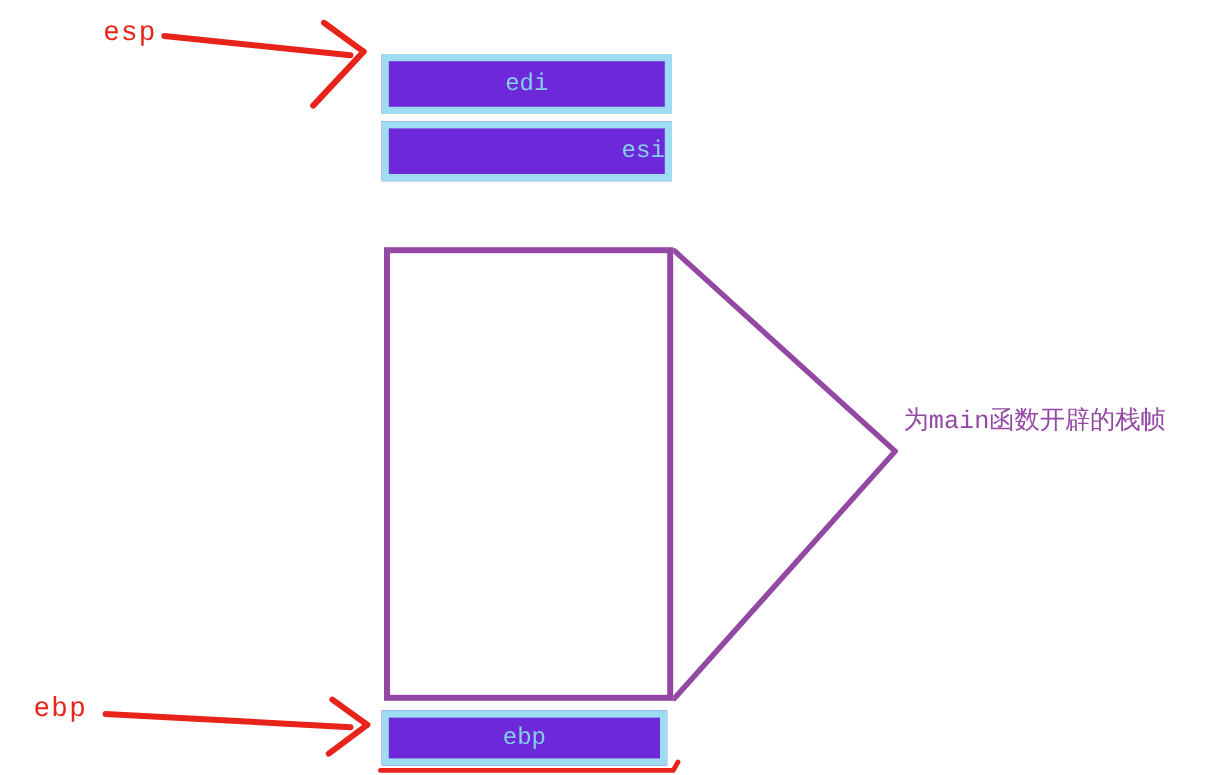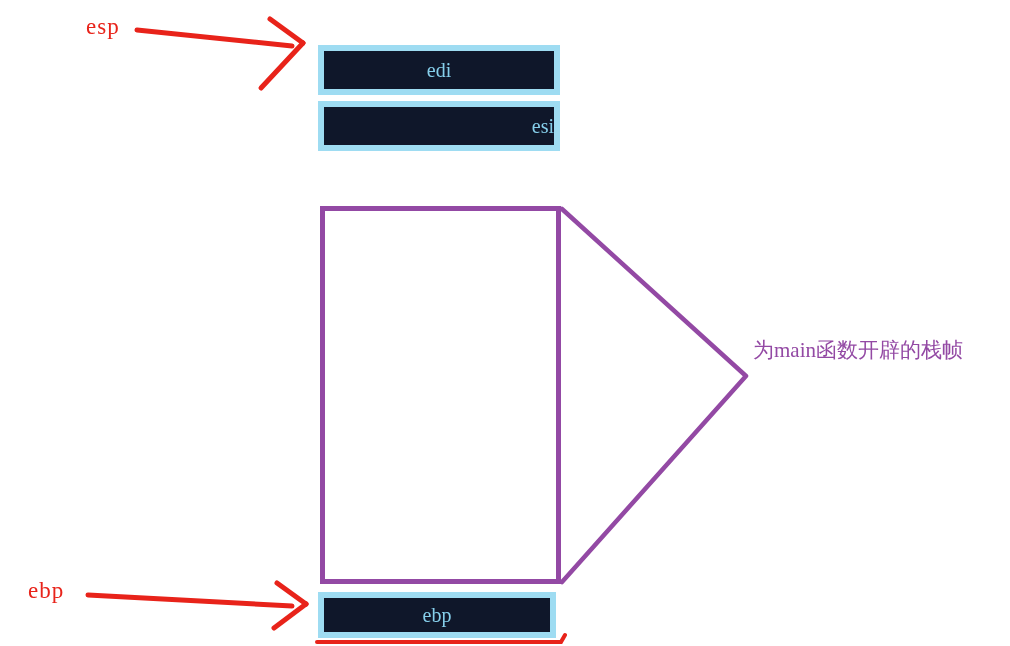--- a/index.html
+++ b/index.html
@@ -10,21 +10,21 @@
     --blue-text: #86cfeb;
     --purple: #9349a4;
     --gray: #dcdcdc;
   }
   .canvas {
     position: relative;
     width: 1010px;
     height: 646px;
     background: #ffffff;
     overflow: hidden;
-    font-family: Liberation Serif, serif;
+    font-family: Liberation Mono, monospace;
   }
   .strokes {
     position: absolute;
     left: 0; top: 0;
     pointer-events: none;
   }
   .red-stroke { stroke: var(--red); stroke-width: 5; stroke-linecap: round; fill: none; }
   .red-stroke-thin { stroke: var(--red); stroke-width: 4; stroke-linecap: round; fill: none; }
   .purple-stroke { stroke: var(--purple); stroke-width: 4.5; stroke-linecap: round; stroke-linejoin: round; fill: none; }
 
@@ -32,21 +32,21 @@
     position: absolute;
     color: var(--red);
     font-size: 23px;
     letter-spacing: 1px;
   }
   .reg-box {
     position: absolute;
     left: 318px;
     width: 242px;
     border: 6px solid var(--blue);
-    background: #0f172a;
+    background: #6d28d9;
     display: flex;
     align-items: center;
     justify-content: center;
     color: var(--blue-text);
     font-size: 20px;
   }
   .frame-rect {
     position: absolute;
     left: 320px;
     top: 206px;

